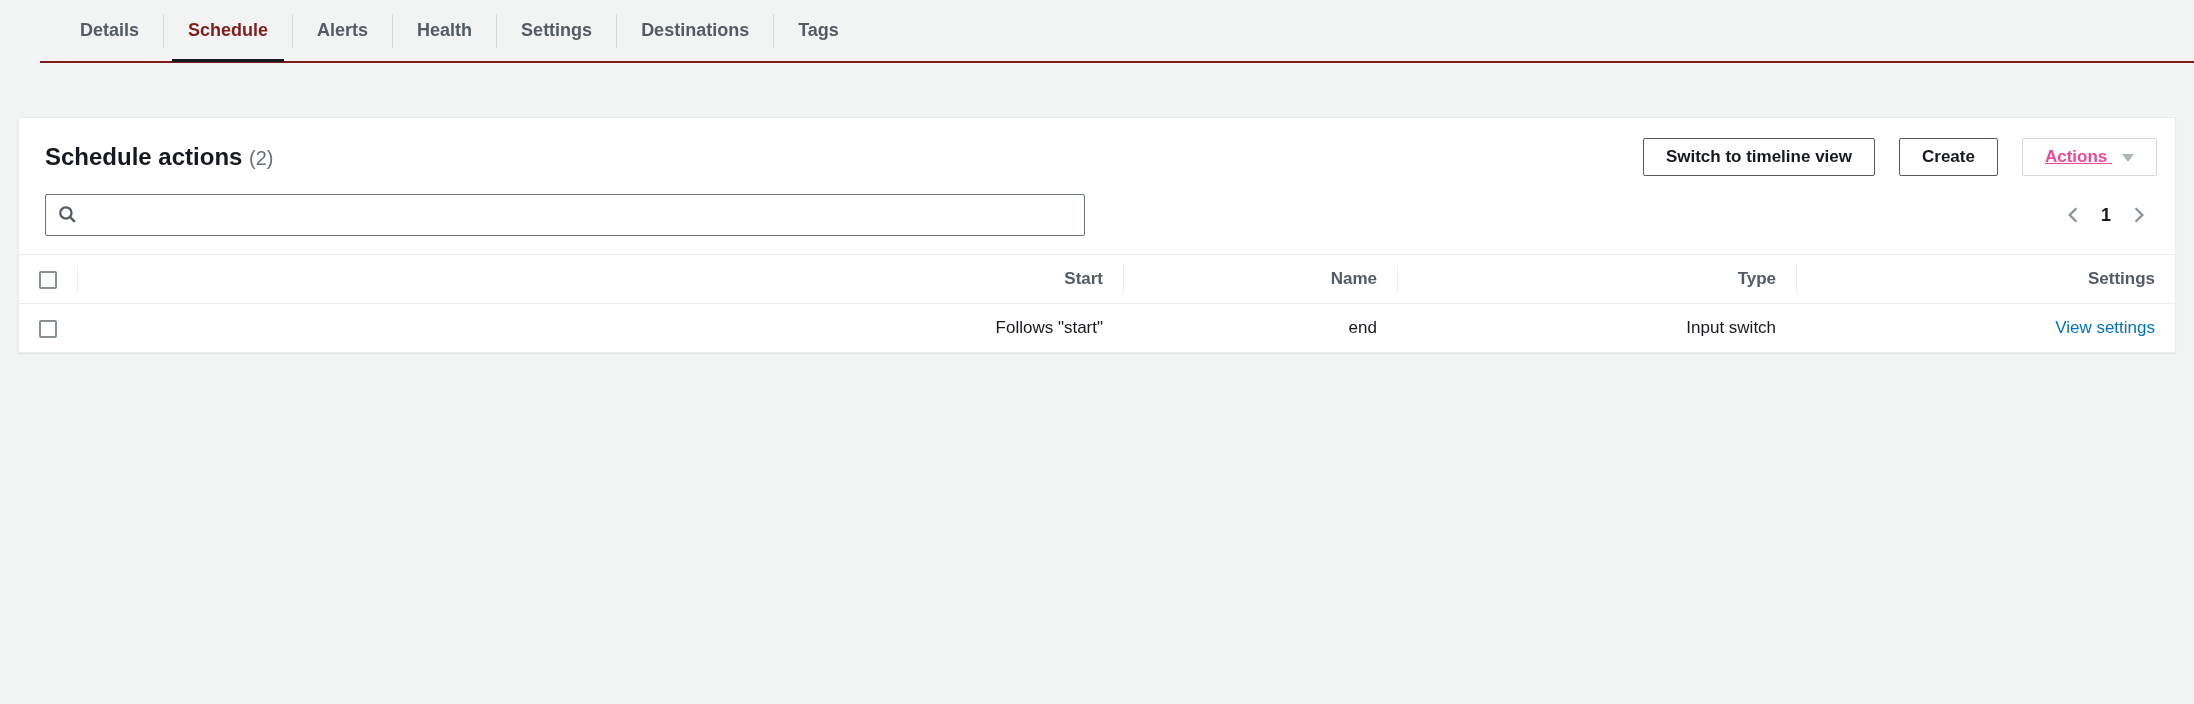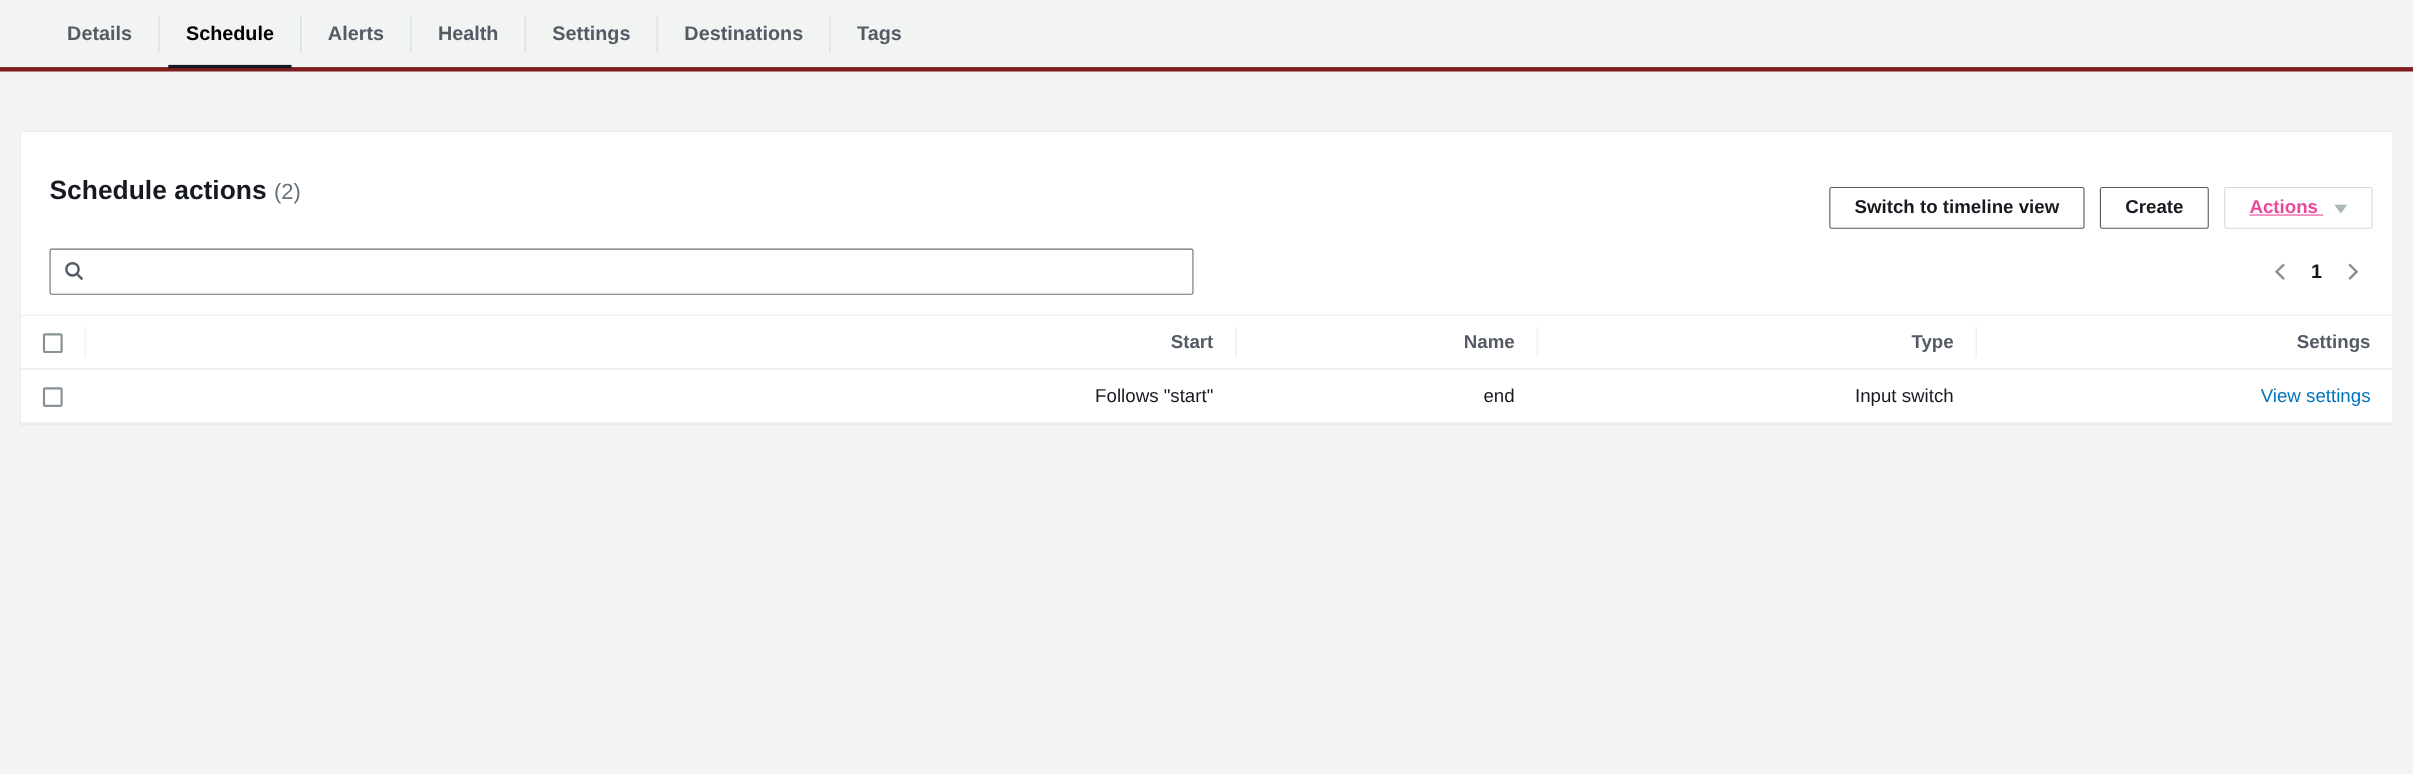--- a/index.html
+++ b/index.html
@@ -9,34 +9,35 @@
     }
     body {
       font-family: "Amazon Ember", "Helvetica Neue", Arial, sans-serif;
       background: #f2f3f3;
       color: #16191f;
       font-size: 14px;
     }
     .tabs-bar {
       display: flex;
       align-items: center;
-      padding: 0 37px;
-      border-bottom: 4px solid #7f1d1d;
+      padding: 0 16px;
+      border-bottom: 2px solid #7f1d1d;
       background: #f2f3f3;
+      margin-left: 40px;
     }
     .tab {
       padding: 20px 24px;
       font-size: 18px;
       font-weight: 700;
       color: #545b64;
       cursor: pointer;
       position: relative;
     }
     .tab.active {
-      color: #000000;
+      color: #7f1d1d;
     }
     .tab.active::after {
       content: "";
       position: absolute;
       left: 8px;
       right: 8px;
       bottom: -1px;
       height: 3px;
       background: #16191f;
     }
@@ -64,22 +65,21 @@
       font-weight: 700;
       color: #16191f;
     }
     .panel-title .count {
       font-weight: 400;
       color: #687078;
       font-size: 20px;
     }
     .panel-actions {
       display: flex;
-      gap: 14px;
-      margin-top: 30px;
+      gap: 24px;
     }
     .btn {
       border: 1px solid #545b64;
       background: #fff;
       padding: 8px 22px;
       font-size: 17px;
       font-weight: 700;
       color: #16191f;
       border-radius: 2px;
       cursor: pointer;

